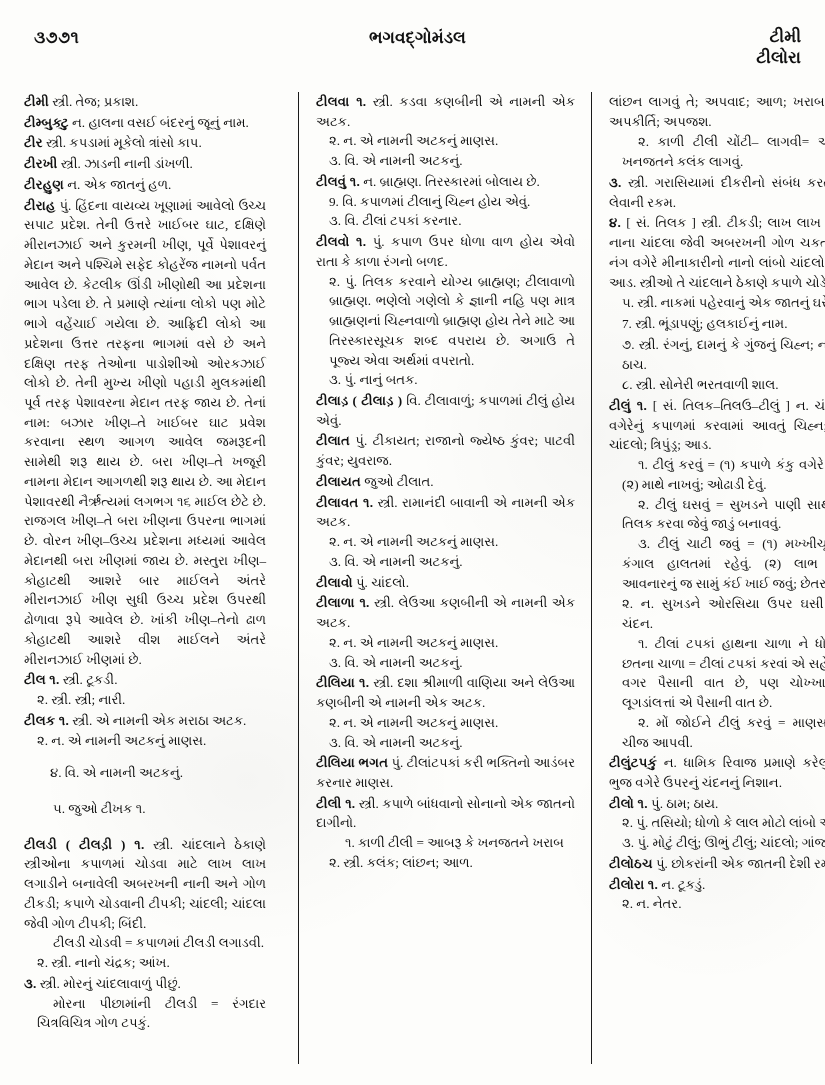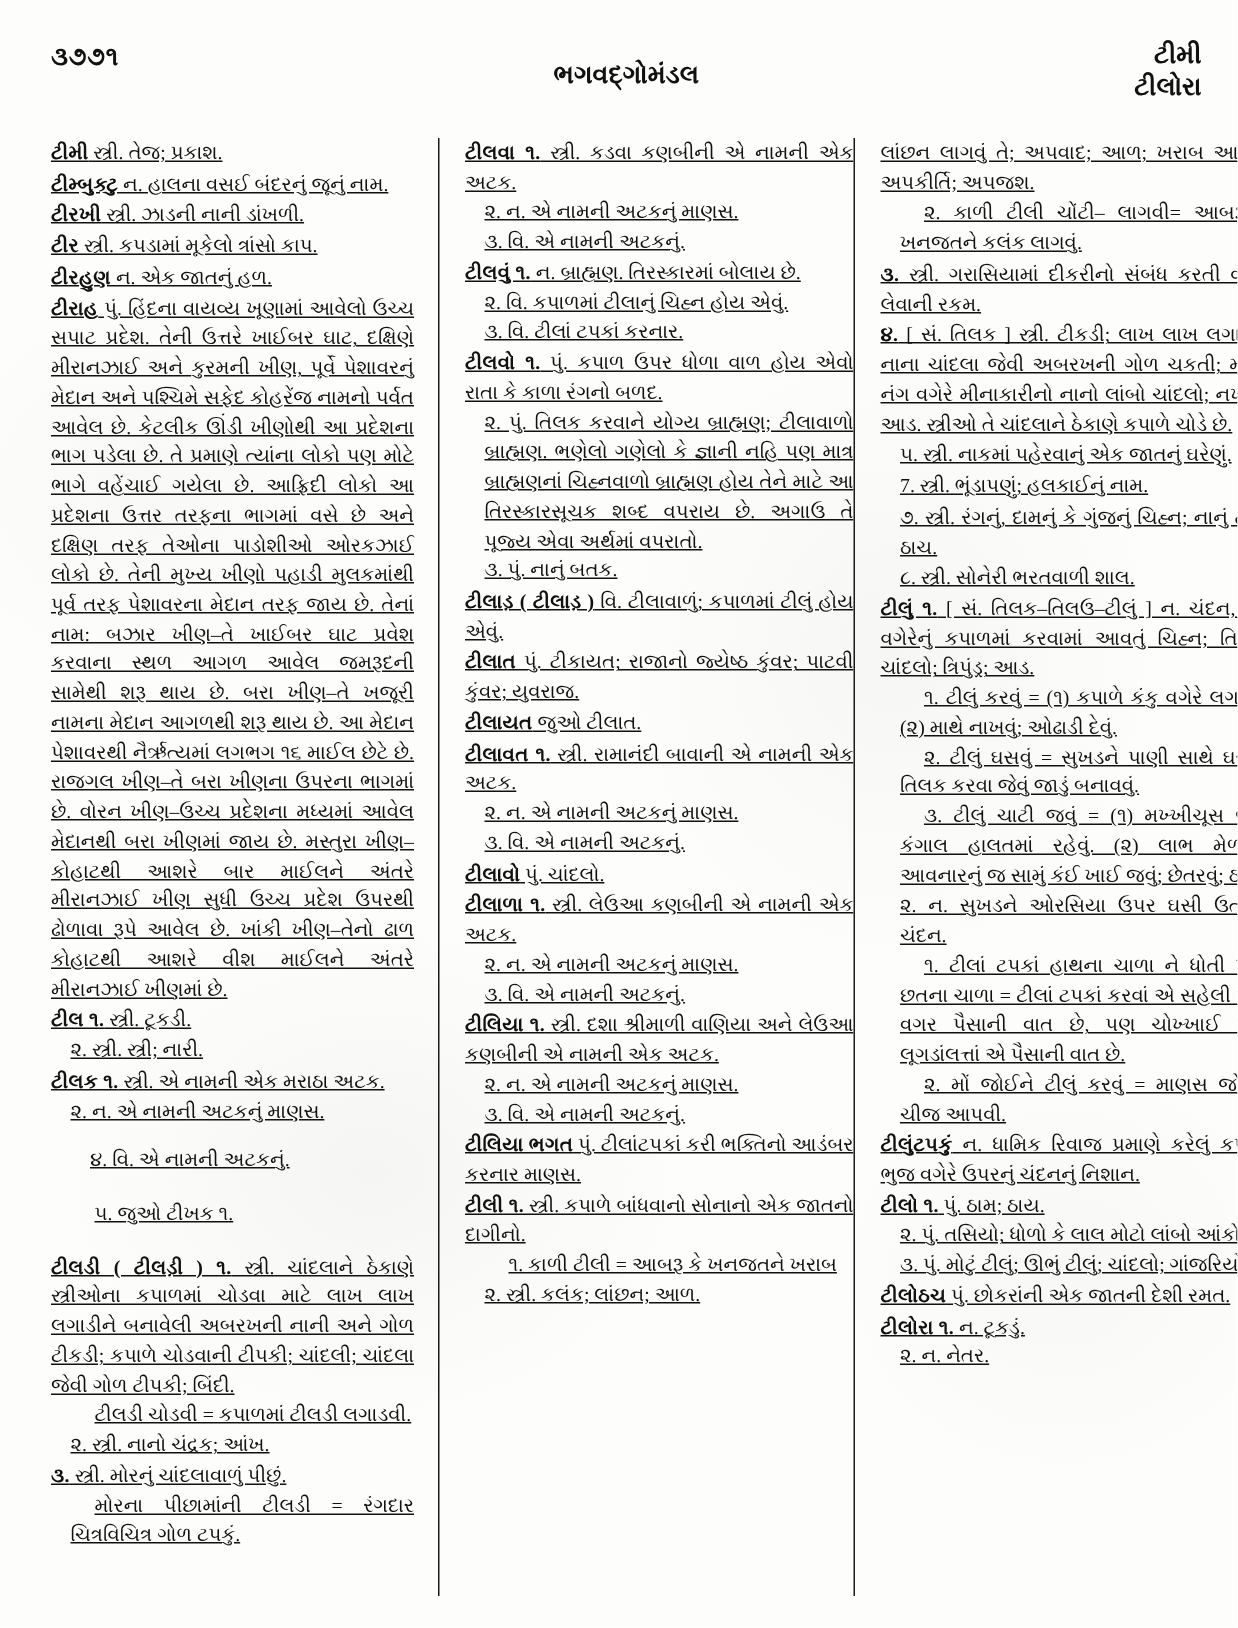--- a/index.html
+++ b/index.html
@@ -41,46 +41,45 @@
     left: 0;
     top: 0;
     font-weight: bold;
     font-size: 17px;
     letter-spacing: 0.5px;
   }
   .booktitle {
     position: absolute;
     left: 0;
     right: 0;
-    top: 12px;
+    top: 0;
     text-align: center;
     font-weight: bold;
     font-size: 17px;
   }
   .guidewords {
     position: absolute;
     right: 0;
     top: -2px;
     text-align: right;
     font-weight: bold;
     font-size: 17px;
     line-height: 1.25;
   }
   .guidewords div { display: block; }
 
   
   .columns {
     position: absolute;
     top: 92px;
-    left: 34px;
+    left: 24px;
     width: 762px;
     height: 972px;
     display: flex;
-    gap: 0;
-    text-decoration: underline;
+    gap: 16px;
   }
   .col {
     width: 242px;
     flex: 0 0 242px;
     font-size: 13.2px;
     line-height: 1.495;
     text-align: justify;
     text-justify: inter-word;
     overflow: hidden;
   }
@@ -133,24 +132,24 @@
 
   <div class="columns">
     <div class="col c1">
         <div class="entry">
           <p class="e-head" style="margin: 0px;"><span class="hw">ટીમી</span><span> સ્ત્રી. તેજ; પ્રકાશ.</span></p>
         </div>
         <div class="entry">
           <p class="e-head" style="margin: 0px;"><span class="hw">ટીમ્બુક્ટુ</span><span> ન. હાલના વસઈ બંદરનું જૂનું નામ.</span></p>
         </div>
         <div class="entry">
+          <p class="e-head" style="margin: 0px;"><span class="hw">ટીર</span><span> સ્ત્રી. કપડામાં મૂકેલો ત્રાંસો કાપ.</span></p>
+        </div>
+        <div class="entry">
           <p class="e-head" style="margin: 0px;"><span class="hw">ટીરખી</span><span> સ્ત્રી. ઝાડની નાની ડાંખળી.</span></p>
-        </div>
-        <div class="entry">
-          <p class="e-head" style="margin: 0px;"><span class="hw">ટીર</span><span> સ્ત્રી. કપડામાં મૂકેલો ત્રાંસો કાપ.</span></p>
         </div>
         <div class="entry">
           <p class="e-head" style="margin: 0px;"><span class="hw">ટીરહુણ</span><span> ન. એક જાતનું હળ.</span></p>
         </div>
         <div class="entry">
           <p class="e-head" style="margin: 0px;"><span class="hw">ટીરાહ</span><span> પું. હિંદના વાયવ્ય ખૂણામાં આવેલો ઉચ્ચ સપાટ પ્રદેશ. તેની ઉત્તરે ખાઈબર ઘાટ, દક્ષિણે મીરાનઝાઈ અને કુરમની ખીણ, પૂર્વે પેશાવરનું મેદાન અને પશ્ચિમે સફેદ કોહરેંજ નામનો પર્વત આવેલ છે. કેટલીક ઊંડી ખીણોથી આ પ્રદેશના ભાગ પડેલા છે. તે પ્રમાણે ત્યાંના લોકો પણ મોટે ભાગે વહેંચાઈ ગયેલા છે. આફ્રિદી લોકો આ પ્રદેશના ઉત્તર તરફના ભાગમાં વસે છે અને દક્ષિણ તરફ તેઓના પાડોશીઓ ઓરકઝાઈ લોકો છે. તેની મુખ્ય ખીણો પહાડી મુલકમાંથી પૂર્વ તરફ પેશાવરના મેદાન તરફ જાય છે. તેનાં નામ: બઝાર ખીણ–તે ખાઈબર ઘાટ પ્રવેશ કરવાના સ્થળ આગળ આવેલ જમરૂદની સામેથી શરૂ થાય છે. બરા ખીણ–તે ખજૂરી નામના મેદાન આગળથી શરૂ થાય છે. આ મેદાન પેશાવરથી નૈર્ઋત્યમાં લગભગ ૧૬ માઈલ છેટે છે. રાજગલ ખીણ–તે બરા ખીણના ઉપરના ભાગમાં છે. વોરન ખીણ–ઉચ્ચ પ્રદેશના મધ્યમાં આવેલ મેદાનથી બરા ખીણમાં જાય છે. મસ્તુરા ખીણ–કોહાટથી આશરે બાર માઈલને અંતરે મીરાનઝાઈ ખીણ સુધી ઉચ્ચ પ્રદેશ ઉપરથી ઢોળાવા રૂપે આવેલ છે. ખાંકી ખીણ–તેનો ઢાળ કોહાટથી આશરે વીશ માઈલને અંતરે મીરાનઝાઈ ખીણમાં છે.</span></p>
         </div>
         <div class="entry">
           <p class="e-head" style="margin: 0px;"><span class="hw">ટીલ ૧.</span><span> સ્ત્રી. ટૂકડી.</span></p>
           <p class="sense" style="margin: 0px;">૨. સ્ત્રી. સ્ત્રી; નારી.</p>
@@ -172,21 +171,21 @@
         </div>
       </div>
     <div class="col c2">
         <div class="entry">
           <p class="e-head" style="margin: 0px;"><span class="hw">ટીલવા ૧.</span><span> સ્ત્રી. કડવા કણબીની એ નામની એક અટક.</span></p>
           <p class="sense" style="margin: 0px;">૨. ન. એ નામની અટકનું માણસ.</p>
           <p class="sense" style="margin: 0px;">૩. વિ. એ નામની અટકનું.</p>
         </div>
         <div class="entry">
           <p class="e-head" style="margin: 0px;"><span class="hw">ટીલવું ૧.</span><span> ન. બ્રાહ્મણ. તિરસ્કારમાં બોલાય છે.</span></p>
-          <p class="sense" style="margin: 0px;">૨. વિ. કપાળમાં ટીલાનું ચિહ્ન હોય એવું.</p>
+          <p class="sense" style="margin: 0px;">9. વિ. કપાળમાં ટીલાનું ચિહ્ન હોય એવું.</p>
           <p class="sense" style="margin: 0px;">૩. વિ. ટીલાં ટપકાં કરનાર.</p>
         </div>
         <div class="entry">
           <p class="e-head" style="margin: 0px;"><span class="hw">ટીલવો ૧.</span><span> પું. કપાળ ઉપર ધોળા વાળ હોય એવો રાતા કે કાળા રંગનો બળદ.</span></p>
           <p class="sense" style="margin: 0px;">૨. પું. તિલક કરવાને યોગ્ય બ્રાહ્મણ; ટીલાવાળો બ્રાહ્મણ. ભણેલો ગણેલો કે જ્ઞાની નહિ પણ માત્ર બ્રાહ્મણનાં ચિહ્નવાળો બ્રાહ્મણ હોય તેને માટે આ તિરસ્કારસૂચક શબ્દ વપરાય છે. અગાઉ તે પૂજ્ય એવા અર્થમાં વપરાતો.</p>
           <p class="sense" style="margin: 0px;">૩. પું. નાનું બતક.</p>
         </div>
         <div class="entry">
           <p class="e-head" style="margin: 0px;"><span class="hw">ટીલાડ઼ ( ટીલાડ઼ )</span><span> વિ. ટીલાવાળું; કપાળમાં ટીલું હોય એવું.</span></p>
         </div>

